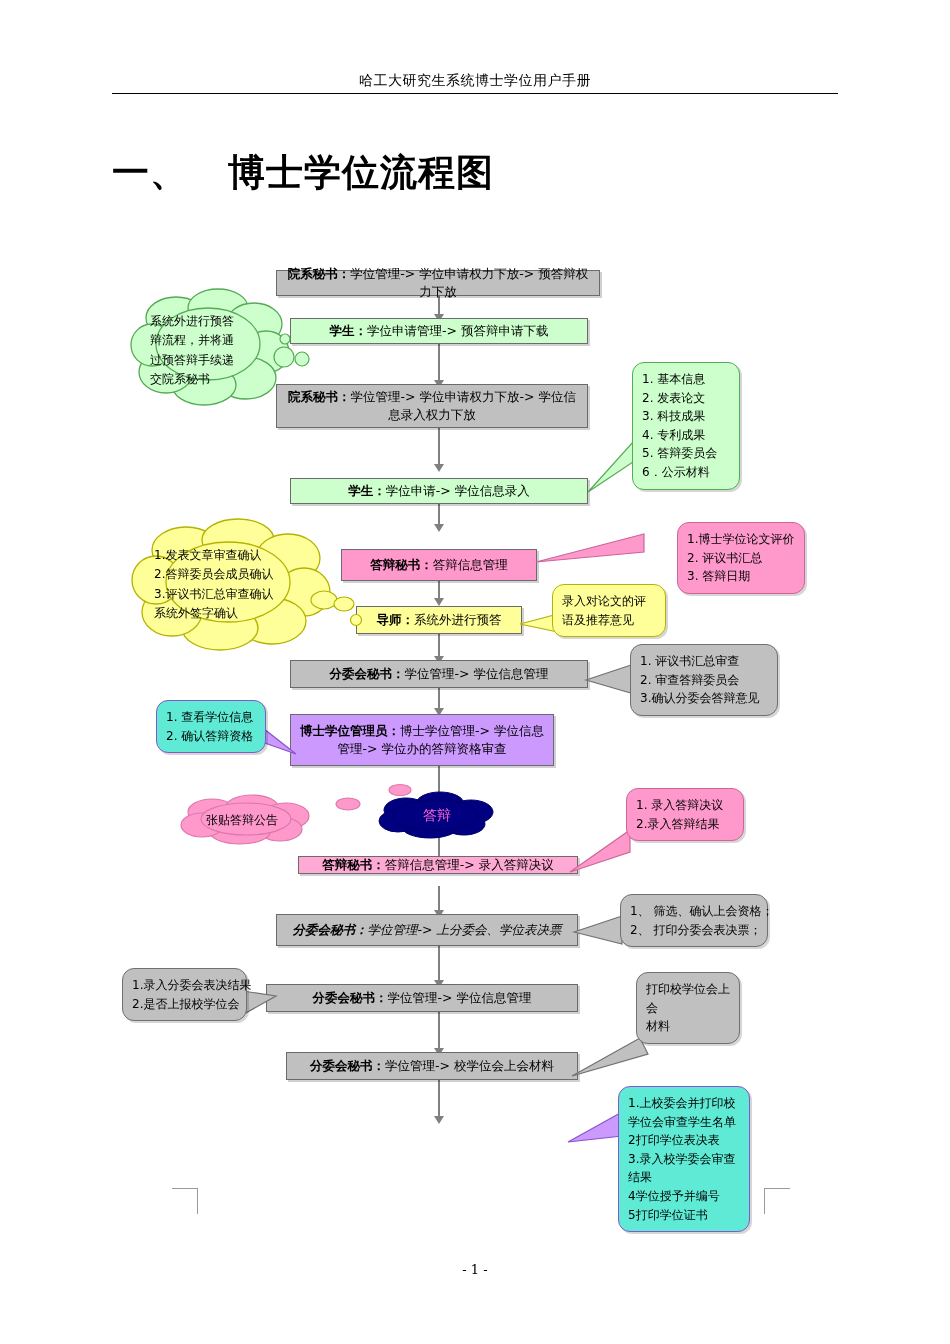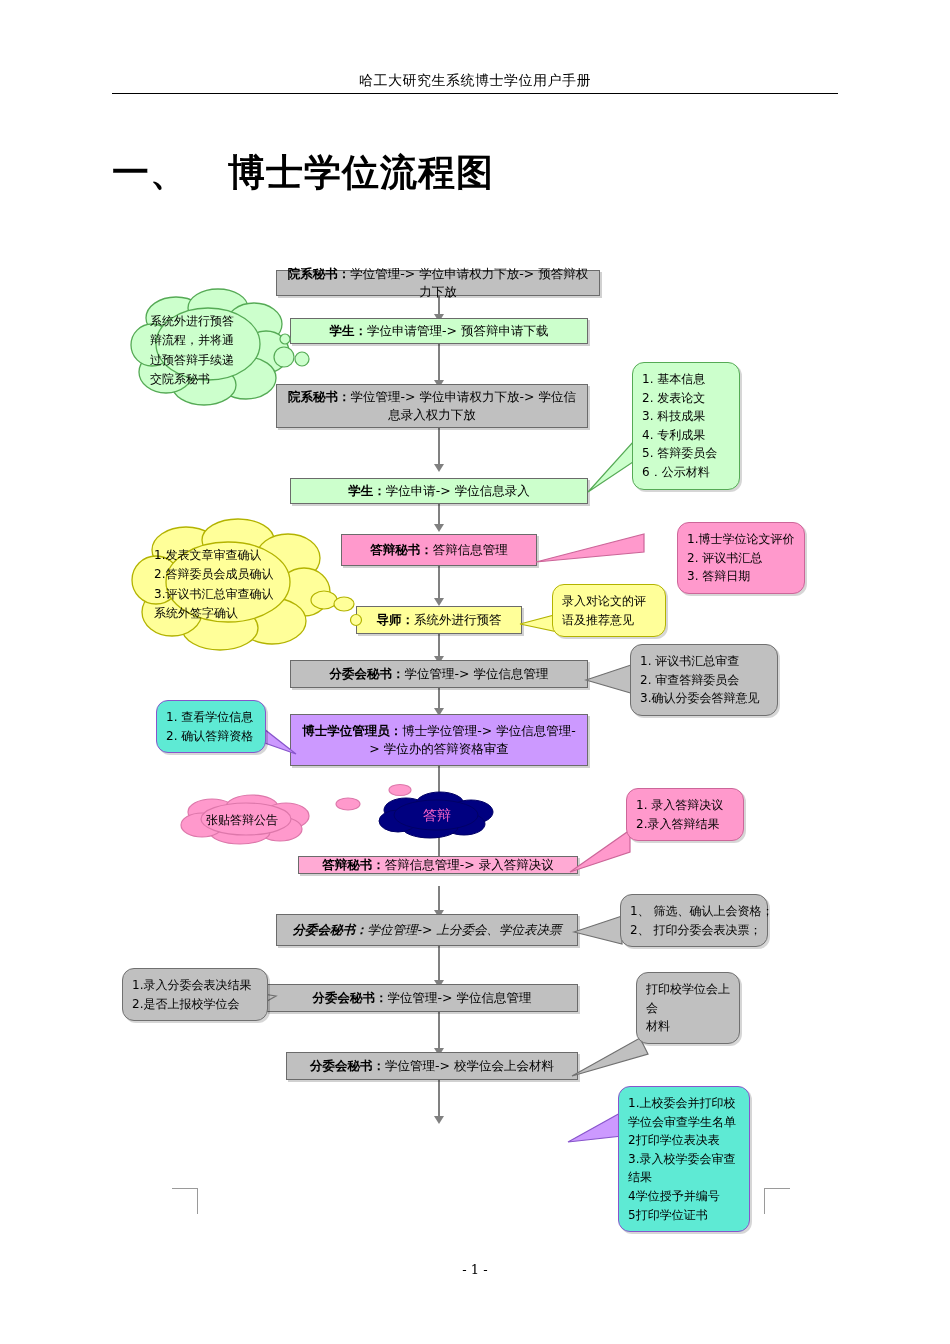--- a/index.html
+++ b/index.html
@@ -159,33 +159,33 @@
   </div>
 
   <div class="box gray" style="left:276px;top:384px;width:312px;height:44px;">
     <span><span class="role">院系秘书：</span><span>学位管理-&gt; 学位申请权力下放-&gt; 学位信息录入权力下放</span></span>
   </div>
 
   <div class="box green" style="left:290px;top:478px;width:298px;height:26px;">
     <span><span class="role">学生：</span><span>学位申请-&gt; 学位信息录入</span></span>
   </div>
 
-  <div class="box pink" style="left:341px;top:534px;width:196px;height:32px;">
+  <div class="box pink" style="left:341px;top:549px;width:196px;height:32px;">
     <span><span class="role">答辩秘书：</span><span>答辩信息管理</span></span>
   </div>
 
   <div class="box yellow" style="left:356px;top:606px;width:166px;height:28px;">
     <span><span class="role">导师：</span><span>系统外进行预答</span></span>
   </div>
 
   <div class="box gray" style="left:290px;top:660px;width:298px;height:28px;">
     <span><span class="role">分委会秘书：</span><span>学位管理-&gt; 学位信息管理</span></span>
   </div>
 
-  <div class="box purple" style="left:290px;top:714px;width:298px;height:52px;">
+  <div class="box purple" style="left:290px;top:714px;width:264px;height:52px;">
     <span><span class="role">博士学位管理员：</span><span>博士学位管理-&gt; 学位信息管理-&gt; 学位办的答辩资格审查</span></span>
   </div>
 
   <div class="box lpink" style="left:298px;top:856px;width:280px;height:18px;">
     <span><span class="role">答辩秘书：</span><span>答辩信息管理-&gt; 录入答辩决议</span></span>
   </div>
 
   <div class="box gray" style="left:276px;top:914px;width:302px;height:32px;font-style:italic;">
     <span><span class="role">分委会秘书：</span><span>学位管理-&gt; 上分委会、学位表决票</span></span>
   </div>
@@ -377,21 +377,21 @@
   <div class="callout gray" style="left:620px;top:894px;width:148px;">
     <div class="line">1、  筛选、确认上会资格；</div>
     <div class="line">2、  打印分委会表决票；</div>
   </div>
 
   <div class="tail" style="left:234px;top:984px;width:46px;height:34px;">
     <svg width="46" height="34" viewBox="0 0 46 34">
       <polygon points="2,6 42,12 10,30" fill="#c0c0c0" stroke="#707070" stroke-width="1.2"></polygon>
     </svg>
   </div>
-  <div class="callout gray" style="left:122px;top:968px;width:146px;">
+  <div class="callout gray" style="left:122px;top:968px;width:125px;">
     <div class="line">1.录入分委会表决结果</div>
     <div class="line">2.是否上报校学位会</div>
   </div>
 
   <div class="tail" style="left:570px;top:1036px;width:90px;height:48px;">
     <svg width="90" height="48" viewBox="0 0 90 48">
       <polygon points="2,40 70,2 78,18" fill="#c0c0c0" stroke="#707070" stroke-width="1.2"></polygon>
     </svg>
   </div>
   <div class="callout gray wrap" style="left:636px;top:972px;width:104px;">

